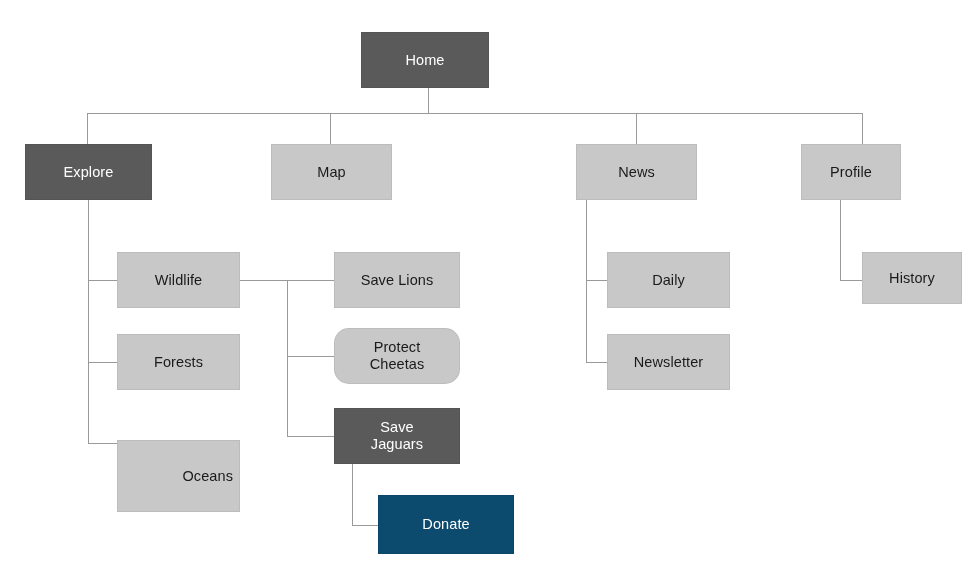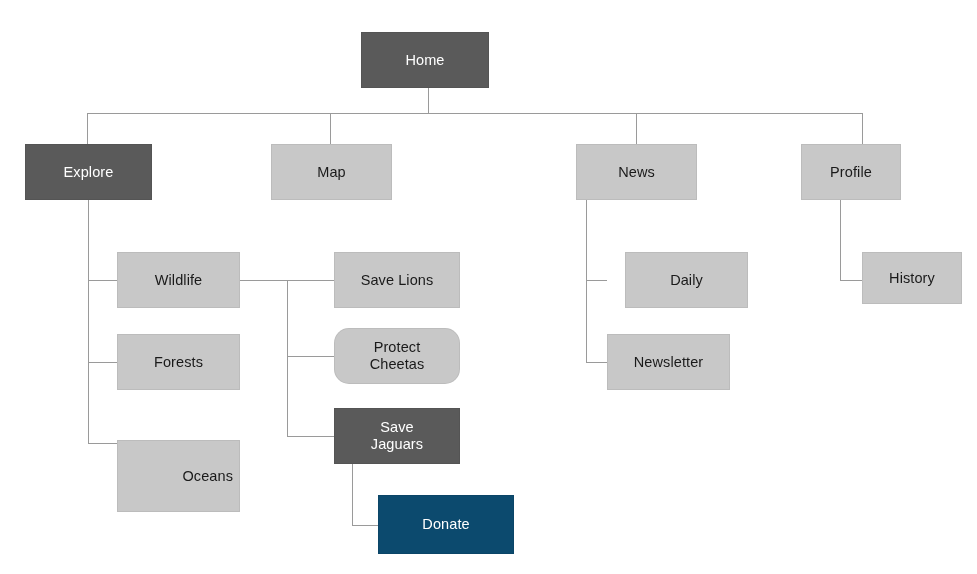--- a/index.html
+++ b/index.html
@@ -117,21 +117,21 @@
         <span class="node-label">Protect
 Cheetas</span>
       </div>
       <div class="node tone-dark" style="left: 334px; top: 408px; width: 126px; height: 56px;">
         <span class="node-label">Save
 Jaguars</span>
       </div>
       <div class="node tone-mid" style="left: 378px; top: 495px; width: 136px; height: 59px;">
         <span class="node-label">Donate</span>
       </div>
-      <div class="node tone-light" style="left: 625px; top: 252px; width: 123px; height: 56px;">
+      <div class="node tone-light" style="left: 607px; top: 252px; width: 123px; height: 56px;">
         <span class="node-label">Daily</span>
       </div>
       <div class="node tone-light" style="left: 607px; top: 334px; width: 123px; height: 56px;">
         <span class="node-label">Newsletter</span>
       </div>
       <div class="node tone-light" style="left: 862px; top: 252px; width: 100px; height: 52px;">
         <span class="node-label">History</span>
       </div>
     </div>
 </div>

